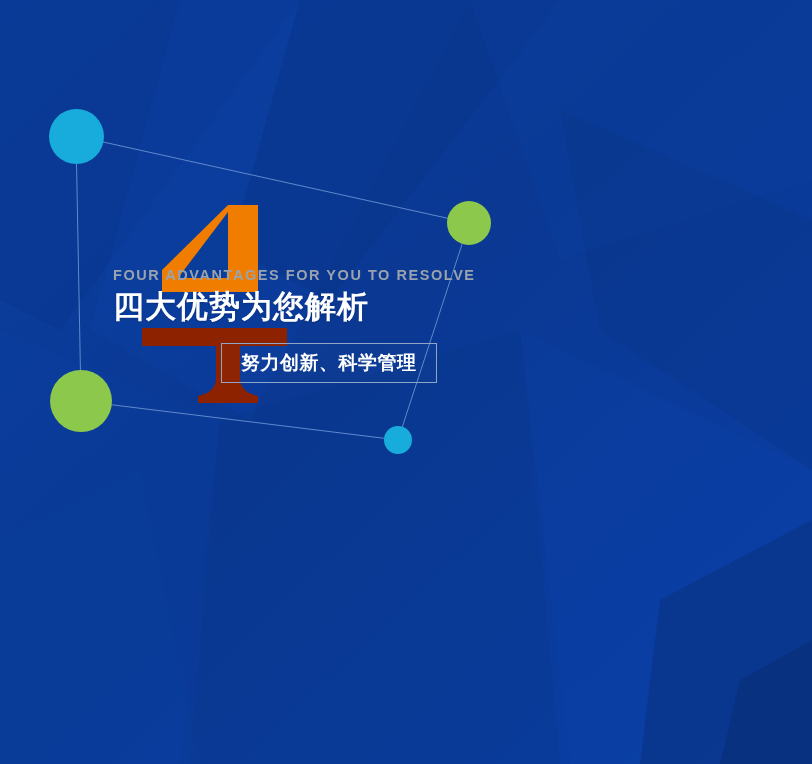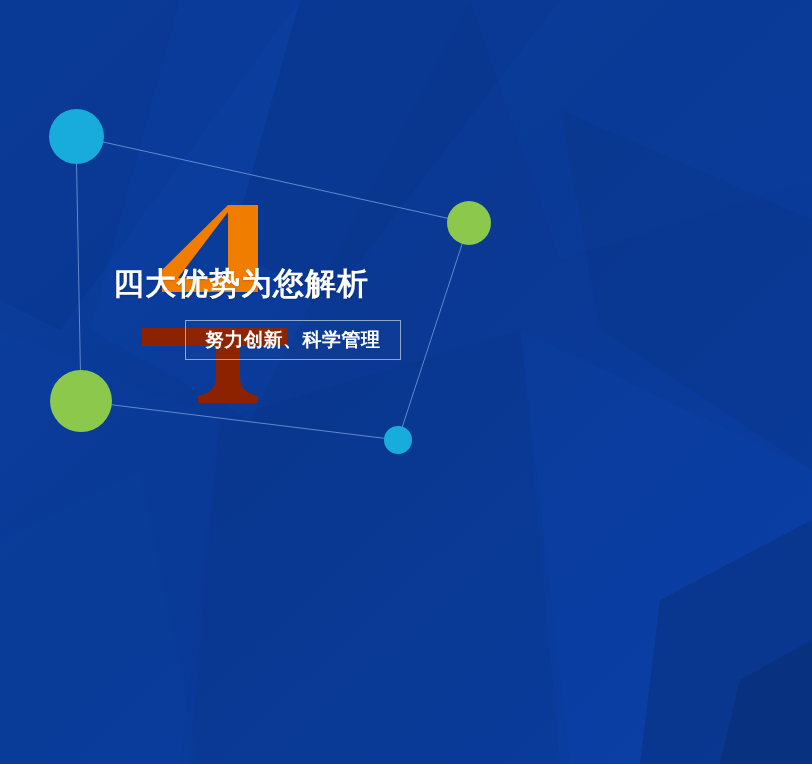--- a/index.html
+++ b/index.html
@@ -99,21 +99,21 @@
     font-weight: 700;
     line-height: 1;
     letter-spacing: 1px;
     margin: 0;
     white-space: nowrap;
     text-shadow: 0 1px 2px rgba(0,0,0,0.18);
   }
 
   .tagline-wrap {
     margin-top: 21px;
-    margin-left: 72px;
+    margin-left: 108px;
   }
 
   .tagline {
     display: inline-block;
     border: 1px solid #8fa6c8;
     color: #ffffff;
     font-size: 19px;
     font-weight: 700;
     letter-spacing: 0.5px;
     padding: 9px 19px 10px 19px;
@@ -161,20 +161,21 @@
   <svg class="numeral" viewBox="0 0 160 205">
 
     <polygon points="88,5 118,5 118,92 22,92 22,70" fill="#F07D00"></polygon>
     <polygon points="88,12 88,78 38,78" fill="#0A3C9A"></polygon>
 
     <rect x="2" y="128" width="145" height="18" fill="#8C2200"></rect>
     <path d="M 76 146 L 100 146 L 100 178 Q 100 192 118 196 L 118 203 L 58 203 L 58 196 Q 76 192 76 178 Z" fill="#8C2200"></path>
   </svg>
 
   <div class="content">
+    <p class="eyebrow">FOUR ADVANTAGES FOR YOU TO RESOLVE</p>
 
     <h1 class="headline">四大优势为您解析</h1>
 
     <div class="tagline-wrap">
       <span class="tagline">努力创新、科学管理</span>
     </div>
   </div>
 
   <div class="dot dot-cyan-tl"></div>
   <div class="dot dot-green-tr"></div>

